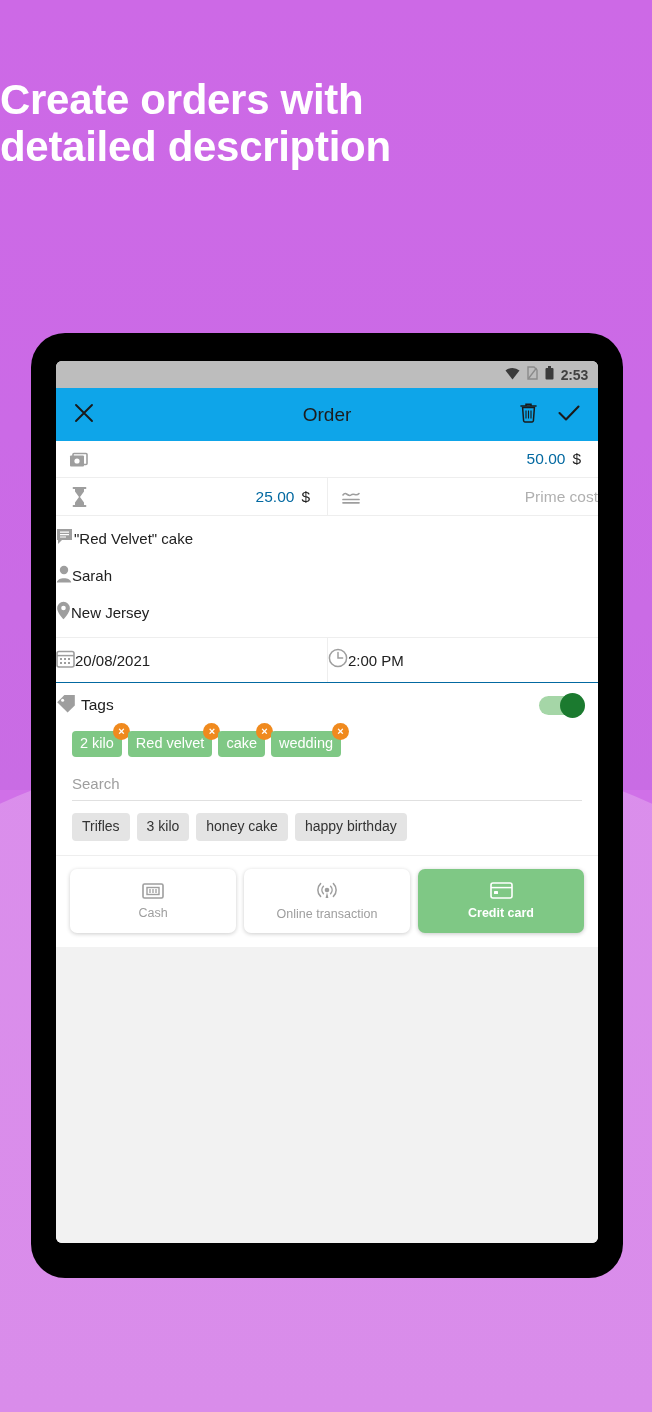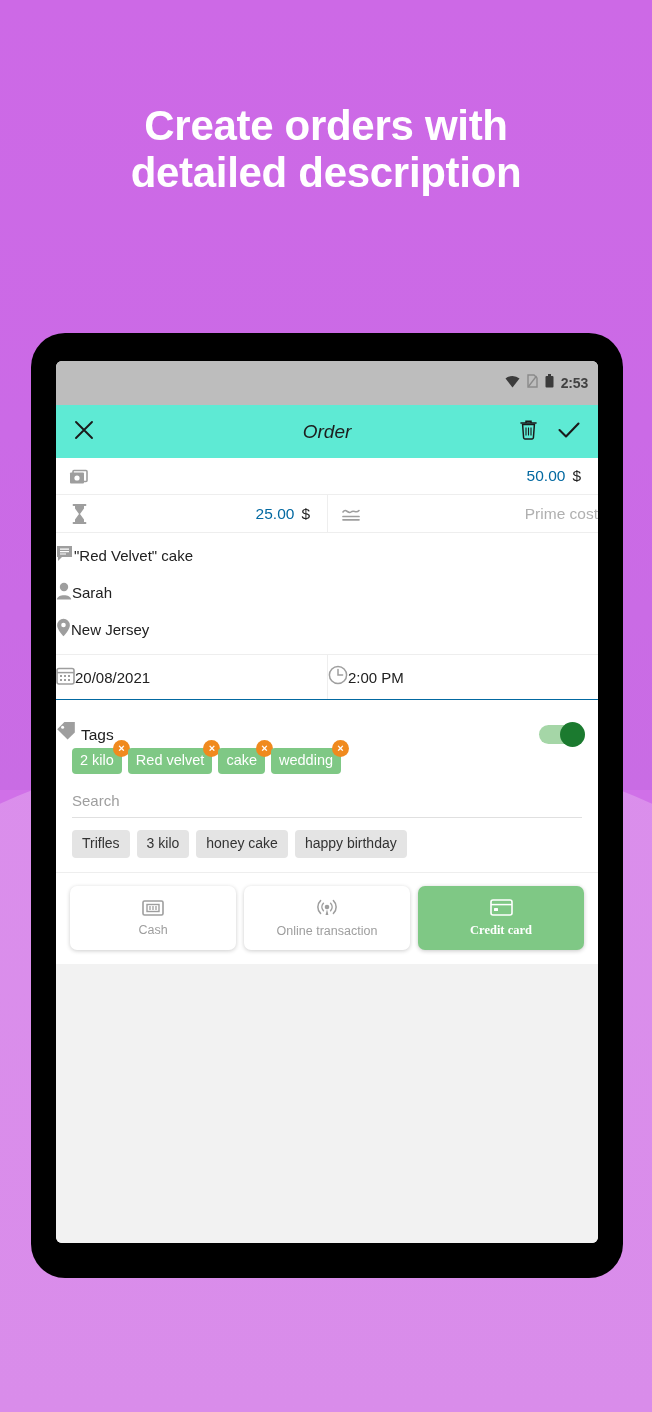--- a/index.html
+++ b/index.html
@@ -19,22 +19,21 @@
     background: linear-gradient(180deg, #cd69e6 0%, #cb6ae6 55%, #c96ce4 100%);
   }
   .bg-bottom {
     position: absolute; left: 0; top: 0; width: 652px; height: 1412px;
     background: linear-gradient(180deg, #dc93ec 0%, #db8fec 40%, #d98cea 100%);
     clip-path: ellipse(132% 66% at 50% 118%);
   }
 
   
   .headline {
-    position: absolute; left: 0; top: 102px; width: 652px;
-    text-align: center;
+    position: absolute; left: 0; top: 76px; width: 652px;
     color: #ffffff;
     font-size: 42px;
     font-weight: bold;
     line-height: 47px;
     letter-spacing: -0.3px;
   }
   .headline span { display: block; }
 
   
   .phone {
@@ -50,47 +49,46 @@
     width: 542px; height: 882px;
     background: #f2f2f2;
     border-radius: 6px;
     overflow: hidden;
     display: flex;
     flex-direction: column;
   }
 
   
   .statusbar {
-    height: 44px;
+    height: 27px;
     background: #bdbdbd;
     display: flex;
     align-items: center;
     justify-content: flex-end;
     padding-right: 10px;
     gap: 7px;
     flex: 0 0 auto;
   }
   .statusbar .sicon { display: block; }
   .statusbar .stime {
     color: #424242;
     font-size: 14px;
     font-weight: bold;
     letter-spacing: -0.2px;
   }
 
   
   .appbar {
     height: 53px;
-    background: #5eead4;
+    background: #0ea5e9;
     display: flex;
     align-items: center;
     padding: 0 18px;
     flex: 0 0 auto;
     position: relative;
-    font-style: italic;
   }
   .appbar-title {
     position: absolute;
     left: 0; right: 0;
     text-align: center;
     font-size: 19px;
     color: #1d1d1d;
     font-weight: normal;
     pointer-events: none;
   }
@@ -165,21 +163,21 @@
     display: flex;
     align-items: center;
     min-height: 44px;
   }
   .dt-half + .dt-half { border-left: 1px solid #eeeeee; }
   .dt-half .dval { font-size: 15px; color: #212121; }
 
   
   .tags-head {
     display: flex;
-    align-items: flex-end;
+    align-items: center;
     min-height: 44px;
     padding-right: 15px;
   }
   .tags-label {
     font-size: 15.5px;
     color: #212121;
     margin-left: 4px;
   }
   .tags-head .spacer { flex: 1; }
   .switch {
@@ -280,21 +278,21 @@
     cursor: pointer;
   }
   .pay .plabel {
     font-size: 12.5px;
     color: #9e9e9e;
   }
   .pay.active {
     background: #7fc885;
     box-shadow: 0 1px 4px rgba(0,0,0,0.22);
   }
-  .pay.active .plabel { color: #ffffff; font-weight: bold; font-family: Liberation Serif, serif; }
+  .pay.active .plabel { color: #ffffff; font-weight: bold; }
 
   .filler { flex: 1 1 auto; background: #f2f2f2; }
 </style>
 </head>
 <body>
 
 <div class="bg-top"></div>
 <div class="bg-bottom"></div>
 
 <div class="headline">

